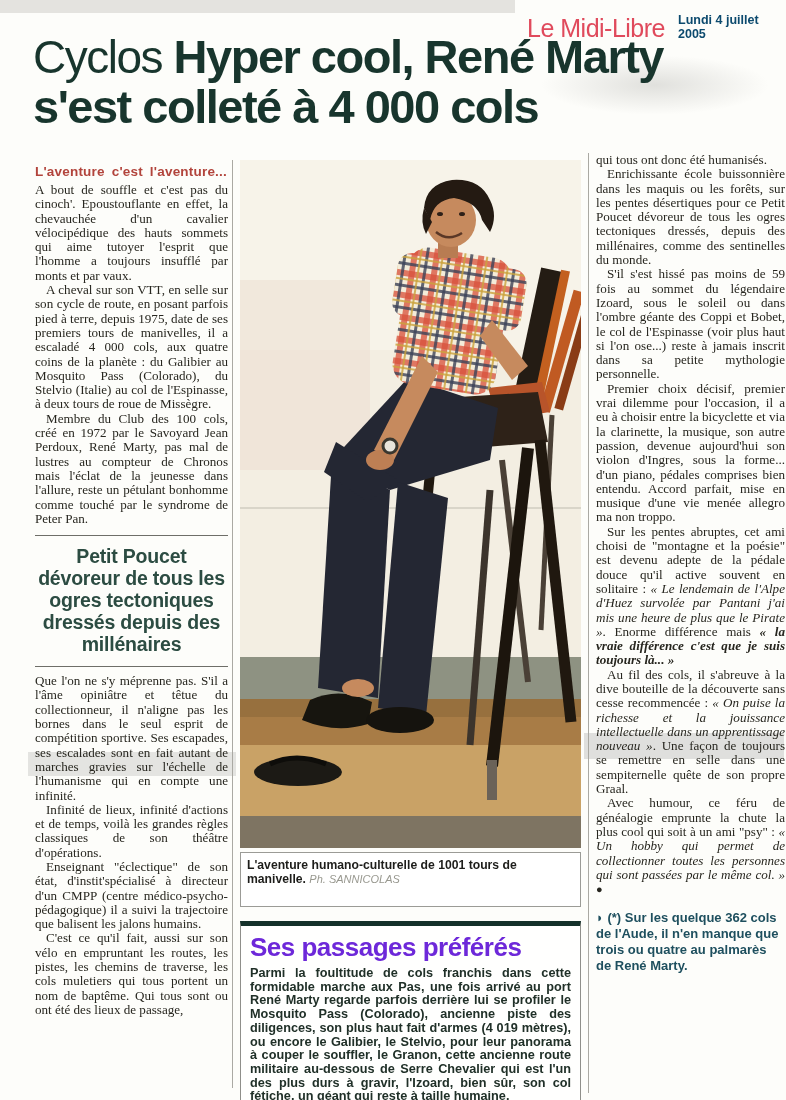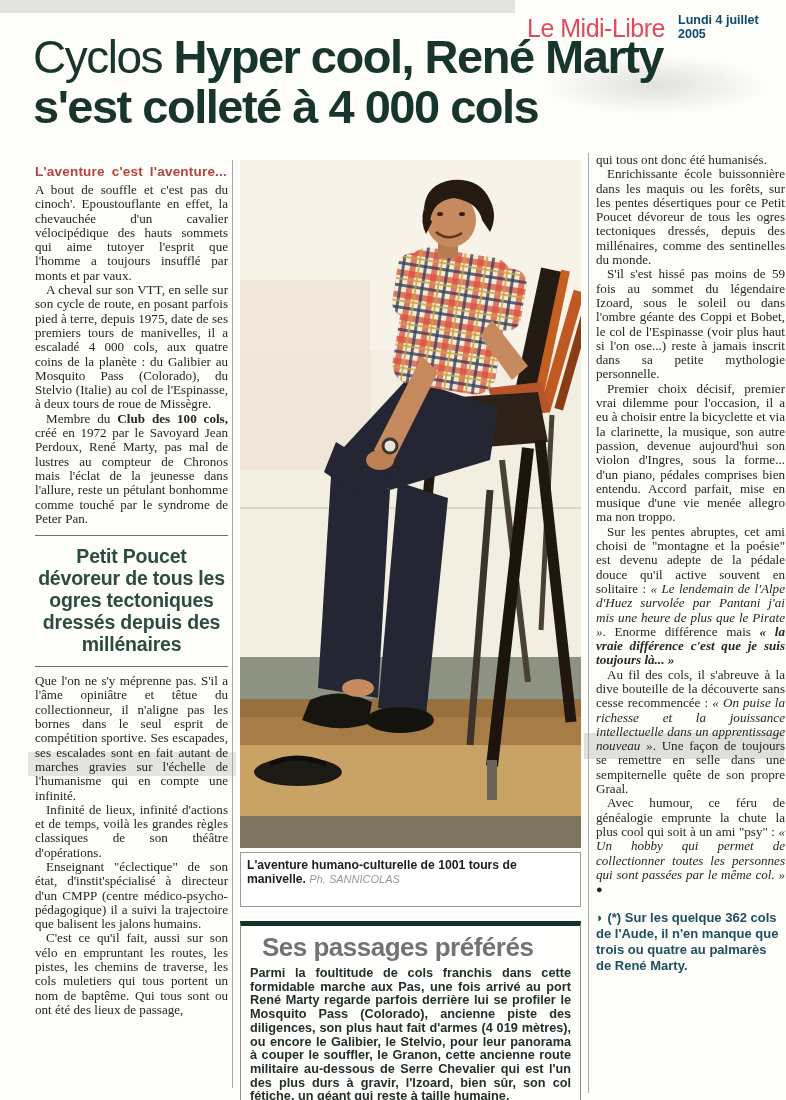--- a/index.html
+++ b/index.html
@@ -30,42 +30,42 @@
   .col p{margin:0;}
   .col p.ind{text-indent:11px;}
   .col-left{left:35px;width:193px;}
   .col-right{left:596px;top:153px;width:189px;}
   .vrule{position:absolute;width:1px;background:#aaa9a3;}
   .vrule-1{left:232px;top:160px;height:928px;}
   .vrule-2{left:588px;top:153px;height:940px;}
 
   .lead-red{font:bold 13.5px/16px "Liberation Sans",sans-serif;color:#b2443c;
       letter-spacing:.2px;word-spacing:3px;margin-bottom:3px !important;text-align:left;}
-  .b{font-weight:bold;}
+  .b{font-weight:normal;}
   .i{font-style:italic;}
   .bi{font-weight:bold;font-style:italic;}
 
   .subhead{margin:9px 0 7px;padding:9px 2px 11px;border-top:1px solid #6e6e68;border-bottom:1px solid #6e6e68;
       text-align:center;font:bold 19.5px/22px "Liberation Sans",sans-serif;color:#2c4c42;letter-spacing:-.2px;}
 
   .footnote{margin-top:14px !important;font:bold 13px/16px "Liberation Sans",sans-serif;
       color:#1e4f5e;text-align:left;}
   .endmark{font-size:11px;}
 
   
   .col-center{position:absolute;left:240px;top:160px;width:341px;}
   .photo{width:341px;height:688px;display:block;}
   .caption-box{margin-top:4px;border:1px solid #9b9b96;padding:5px 6px 20px;background:#fff;
       font-family:"Liberation Sans",sans-serif;font-size:12.2px;line-height:14px;}
   .caption-text{font-weight:bold;color:#1d1d1a;}
   .caption-credit{font-style:italic;color:#98988f;font-size:11px;}
 
   .feature-box{margin-top:14px;background:#fffffe;border:1px solid #8f8f8a;border-top:5px solid #14312a;
       padding:6px 9px 9px;}
-  .feature-title{margin:0 12px 5px;font:bold 26px/30px "Liberation Sans",sans-serif;color:#737373;letter-spacing:-.5px;}
+  .feature-title{margin:0 0 5px;font:bold 26px/30px "Liberation Sans",sans-serif;color:#6d28d9;letter-spacing:-.5px;}
   .feature-body{margin:0;font:bold 12.7px/13.7px "Liberation Sans",sans-serif;color:#203028;text-align:justify;}
   .feature-footer{margin:9px 0 0;font:bold 12.7px/13.7px "Liberation Sans",sans-serif;color:#203028;}
 </style>
 </head>
 <body>
 
 <div class="page" data-name="newspaper-page">
 
   <div class="smudge-top" data-name="scan-smudge-top"></div>
   <div class="smudge-head" data-name="scan-smudge-headline"></div>

